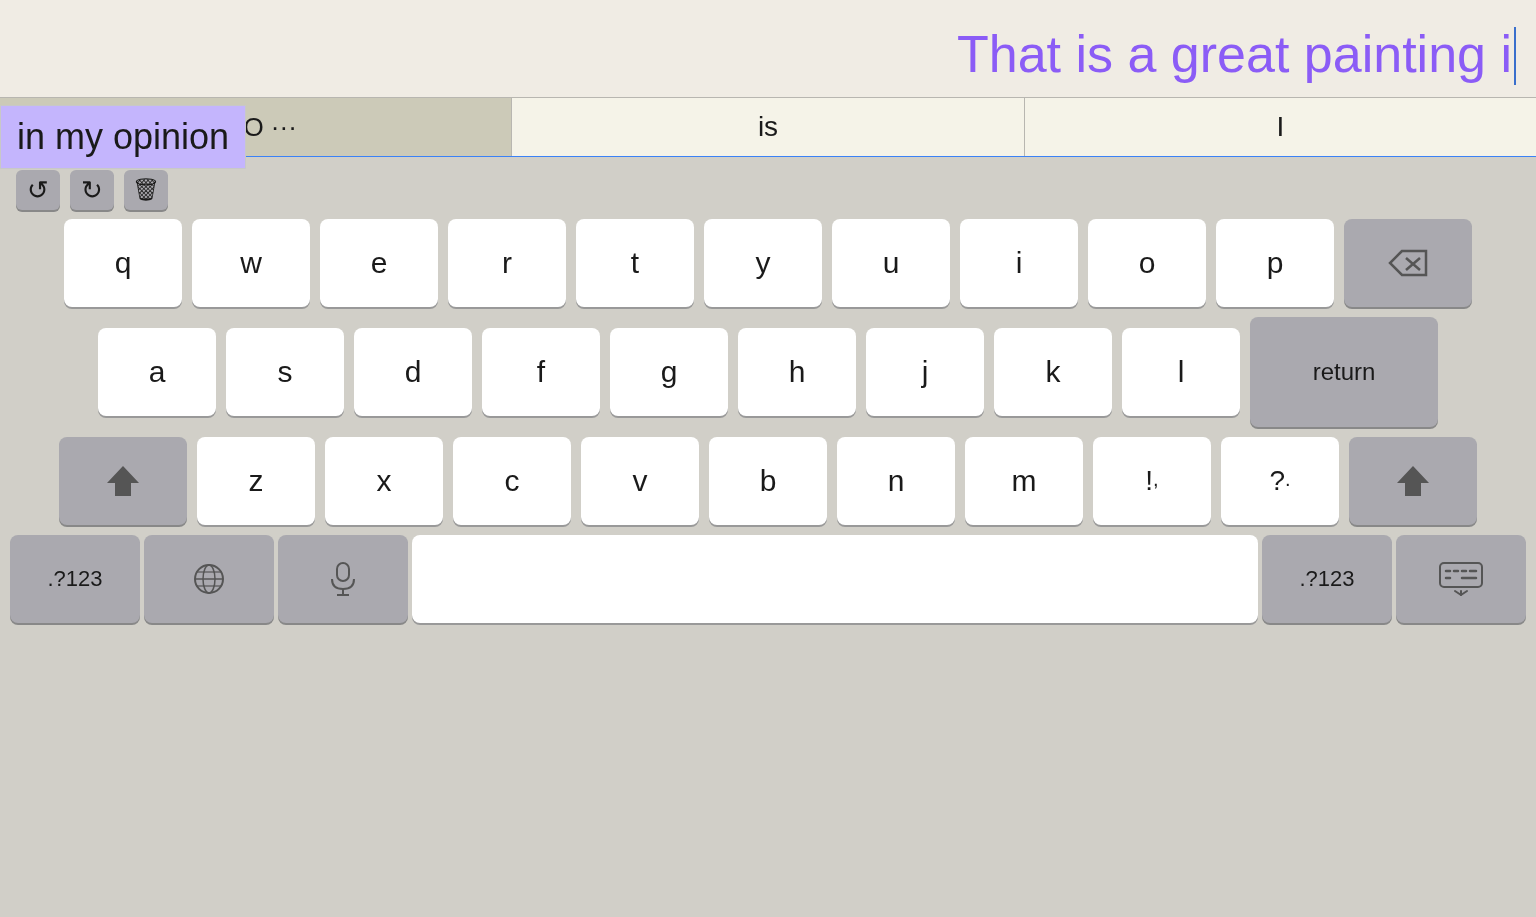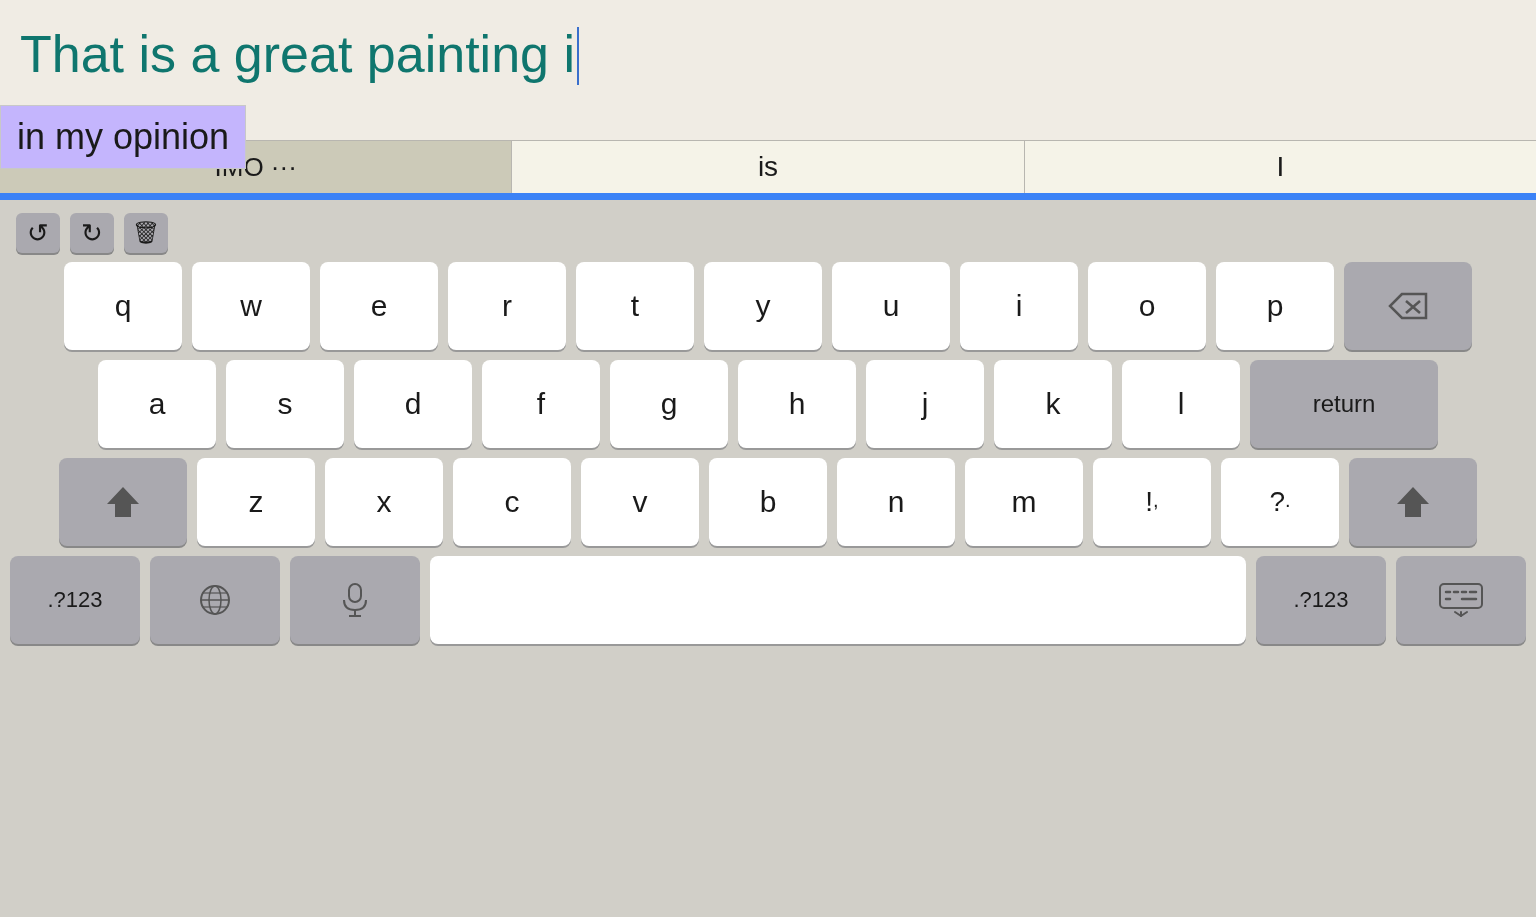--- a/index.html
+++ b/index.html
@@ -17,22 +17,22 @@
     
     #text-area-region {
       background: #f0ece4;
       flex: 0 0 auto;
       padding: 24px 0 0 0;
       position: relative;
     }
 
     #typed-text {
       font-size: 52px;
-      color: #0f766e;
-      text-align: left;
+      color: #8b5cf6;
+      text-align: right;
       padding: 0 20px 10px 20px;
       position: relative;
     }
 
     .cursor {
       display: inline-block;
       width: 2px;
       height: 58px;
       background: #3a6fcc;
       vertical-align: middle;
@@ -54,25 +54,24 @@
       white-space: nowrap;
       z-index: 10;
     }
 
     
     #autocomplete-bar {
       display: flex;
       flex-direction: row;
       background: #d1cfc8;
       border-top: 1px solid #b8b6b0;
-      border-bottom: 7px solid #3b82f6;
+      border-bottom: 1px solid #3b82f6;
       height: 60px;
       align-items: center;
       flex: 0 0 60px;
-      margin-top: 43px;
     }
 
     .autocomplete-item {
       flex: 1;
       display: flex;
       align-items: center;
       justify-content: center;
       height: 100%;
       font-size: 28px;
       color: #1a1a1a;
@@ -156,21 +155,21 @@
       background: #aaa9af;
       box-shadow: 0 2px 0 #888;
       color: #1a1a1a;
     }
 
     
     .row1 .key { width: 118px; height: 88px; }
     .row1 .key-backspace { width: 128px; height: 88px; font-size: 24px; }
 
     .row2 .key { width: 118px; height: 88px; }
-    .row2 .key-return { width: 188px; height: 88px; font-size: 24px; }
+    .row2 .key-return { width: 188px; height: 110px; font-size: 24px; }
 
     .row3 .key { width: 118px; height: 88px; }
     .row3 .key-shift { width: 128px; height: 88px; font-size: 22px; }
     .row3 .key-shift-right { width: 128px; height: 88px; font-size: 22px; }
 
     .row4 { padding: 0 4px; }
     .row4 .key-numeric { width: 130px; height: 88px; font-size: 22px; }
     .row4 .key-globe { width: 130px; height: 88px; font-size: 28px; }
     .row4 .key-mic { width: 130px; height: 88px; font-size: 28px; }
     .row4 .key-space { flex: 1; height: 88px; background: white; font-size: 0; }
@@ -269,21 +268,21 @@
       <span style="display:block; text-align:center; font-size:28px;">?</span>
       <span style="display:block; text-align:center; font-size:20px; margin-top:-4px;">.</span>
     </div>
     <div class="key key-dark key-shift-right">
       <svg width="36" height="36" viewBox="0 0 36 36">
         <polygon points="18,3 34,20 26,20 26,33 10,33 10,20 2,20" fill="#555"></polygon>
       </svg>
     </div>
   </div>
 
-  <div class="key-row row4" style="gap:10px;">
+  <div class="key-row row4" style="gap:4px;">
     <div class="key key-dark key-numeric">.?123</div>
     <div class="key key-dark key-globe">
       <svg width="36" height="36" viewBox="0 0 36 36">
         <circle cx="18" cy="18" r="14" fill="none" stroke="#555" stroke-width="2"></circle>
         <ellipse cx="18" cy="18" rx="6" ry="14" fill="none" stroke="#555" stroke-width="1.5"></ellipse>
         <line x1="4" y1="18" x2="32" y2="18" stroke="#555" stroke-width="1.5"></line>
         <line x1="6" y1="11" x2="30" y2="11" stroke="#555" stroke-width="1.2"></line>
         <line x1="6" y1="25" x2="30" y2="25" stroke="#555" stroke-width="1.2"></line>
       </svg>
     </div>

